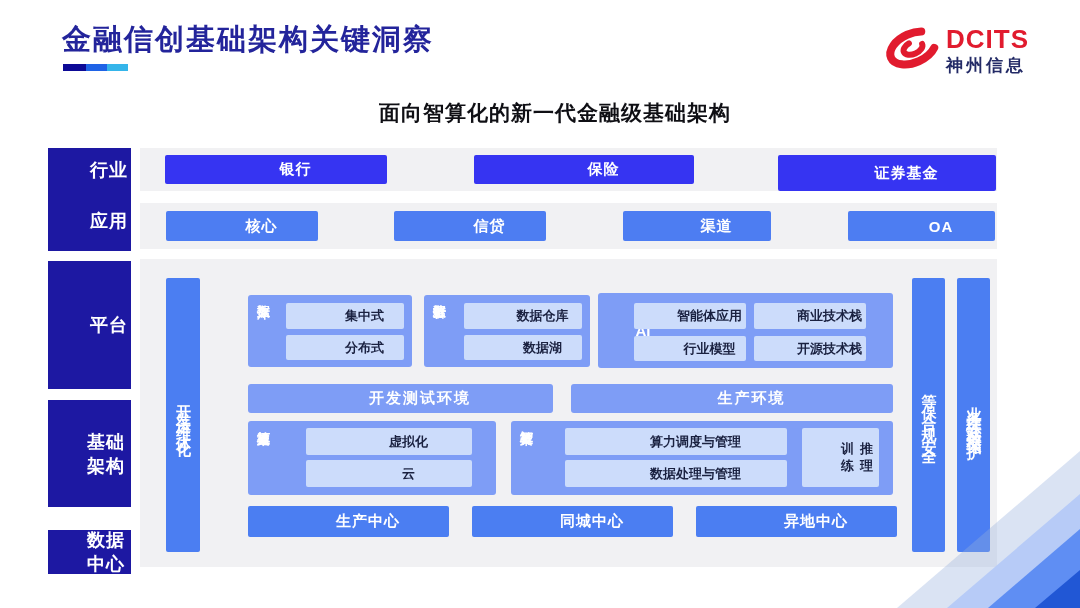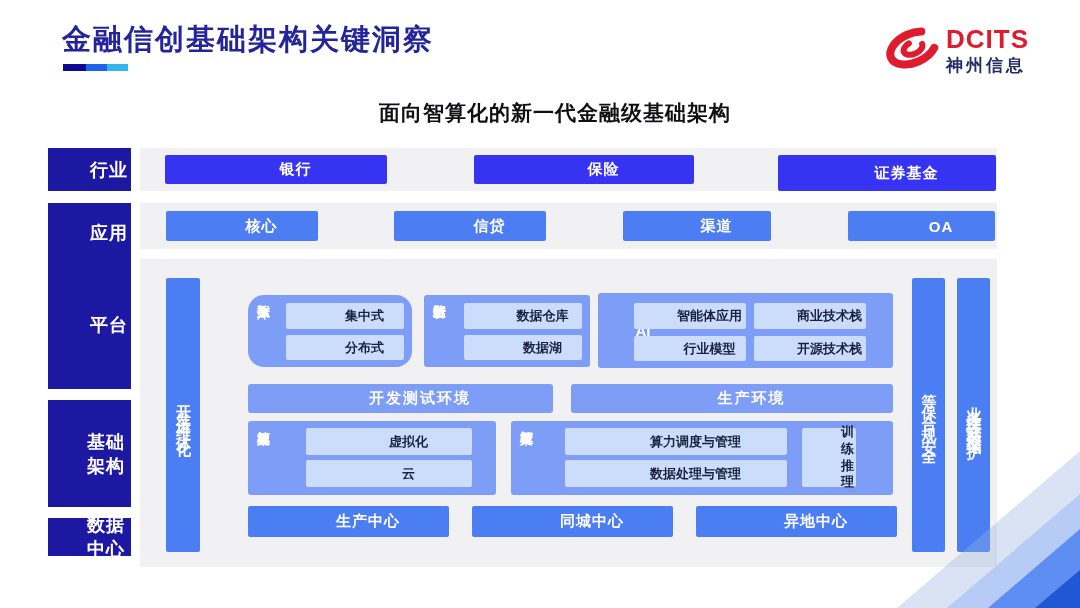--- a/index.html
+++ b/index.html
@@ -71,43 +71,43 @@
       <ellipse cx="31" cy="28" rx="10" ry="6" stroke-width="6" stroke-dasharray="36 16" stroke-linecap="round"></ellipse>
     </g>
   </svg>
   <div class="logo-brand">DCITS</div>
   <div class="logo-company">神州信息</div>
 </div>
 
 <div class="abs subtitle">面向智算化的新一代金融级基础架构</div>
 
 <div class="abs fc layer-label" style="top:148px;height:43px;">行业</div>
-<div class="abs fc layer-label" style="top:203px;height:60px;">应用</div>
+<div class="abs fc layer-label" style="top:191px;height:60px;">应用</div>
 <div class="abs fc layer-label" style="top:261px;height:128px;">平台</div>
 <div class="abs fc layer-label" style="top:400px;height:107px;">基础架构</div>
-<div class="abs fc layer-label" style="top:518px;height:38px;">数据中心</div>
+<div class="abs fc layer-label" style="top:530px;height:44px;">数据中心</div>
 
 <div class="abs strip" style="top:148px;height:43px;">
   <div class="abs fc btn1" style="left:25px;top:7px;width:222px;height:29px;">银行</div>
   <div class="abs fc btn1" style="left:334px;top:7px;width:220px;height:29px;">保险</div>
   <div class="abs fc btn1" style="left:638px;top:7px;width:218px;height:36px;">证券基金</div>
 </div>
 
 <div class="abs strip" style="top:203px;height:46px;">
   <div class="abs fc btn2" style="left:26px;top:8px;width:152px;height:30px;">核心</div>
   <div class="abs fc btn2" style="left:254px;top:8px;width:152px;height:30px;">信贷</div>
   <div class="abs fc btn2" style="left:483px;top:8px;width:148px;height:30px;">渠道</div>
   <div class="abs fc btn2" style="left:708px;top:8px;width:147px;height:30px;">OA</div>
 </div>
 
 <div class="abs panel">
 
   <div class="abs vbar" style="left:26px;top:19px;width:34px;height:274px;font-size:15px;letter-spacing:6px;">开发运维一体化</div>
 
-  <div class="abs block" style="left:108px;top:36px;width:164px;height:72px;border-radius:16px;">
+  <div class="abs block" style="left:108px;top:36px;width:164px;height:72px;">
     <div class="block-vlabel">数据库</div>
     <div class="abs fc inner" style="left:38px;top:8px;width:118px;height:26px;">集中式</div>
     <div class="abs fc inner" style="left:38px;top:40px;width:118px;height:25px;">分布式</div>
   </div>
 
   <div class="abs block" style="left:284px;top:36px;width:166px;height:72px;">
     <div class="block-vlabel">数据分析</div>
     <div class="abs fc inner" style="left:40px;top:8px;width:118px;height:26px;">数据仓库</div>
     <div class="abs fc inner" style="left:40px;top:40px;width:118px;height:25px;">数据湖</div>
   </div>
@@ -126,21 +126,21 @@
   <div class="abs block" style="left:108px;top:162px;width:248px;height:74px;">
     <div class="block-vlabel">通算框架</div>
     <div class="abs fc inner" style="left:58px;top:7px;width:166px;height:27px;">虚拟化</div>
     <div class="abs fc inner" style="left:58px;top:39px;width:166px;height:27px;">云</div>
   </div>
 
   <div class="abs block" style="left:371px;top:162px;width:382px;height:74px;">
     <div class="block-vlabel">智算框架</div>
     <div class="abs fc inner" style="left:54px;top:7px;width:222px;height:27px;">算力调度与管理</div>
     <div class="abs fc inner" style="left:54px;top:39px;width:222px;height:27px;">数据处理与管理</div>
-    <div class="abs fc inner" style="left:291px;top:7px;width:54px;height:59px;flex-direction:column;line-height:1.3;">
+    <div class="abs fc inner" style="left:291px;top:7px;width:77px;height:59px;flex-direction:row;line-height:1.3;">
       <span>训练</span>
       <span>推理</span>
     </div>
   </div>
 
   <div class="abs fc centerbtn" style="left:108px;top:247px;width:201px;height:31px;">生产中心</div>
   <div class="abs fc centerbtn" style="left:332px;top:247px;width:201px;height:31px;">同城中心</div>
   <div class="abs fc centerbtn" style="left:556px;top:247px;width:201px;height:31px;">异地中心</div>
 
   <div class="abs vbar" style="left:772px;top:19px;width:33px;height:274px;font-size:15px;letter-spacing:11px;">等保合规安全</div>

